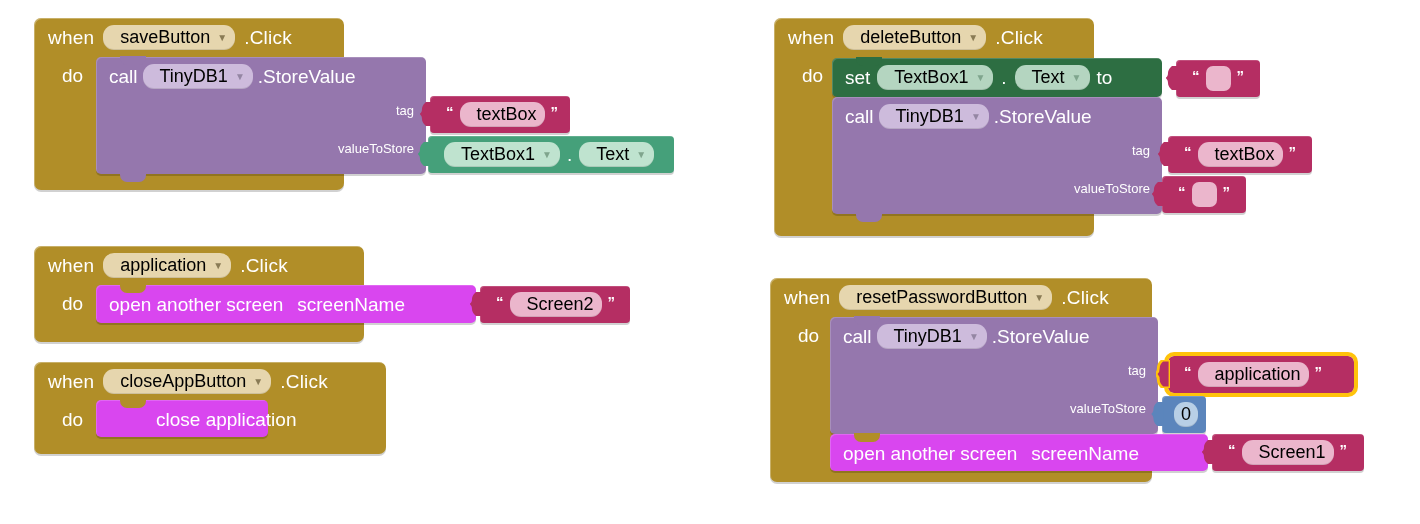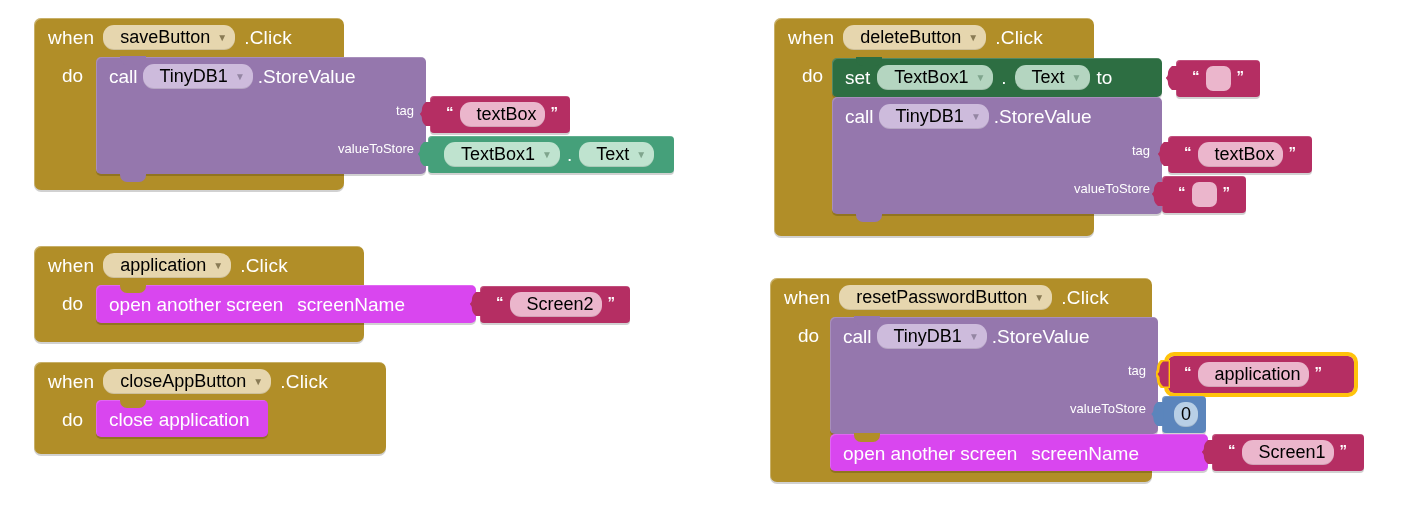--- a/index.html
+++ b/index.html
@@ -202,21 +202,21 @@
         <span>closeAppButton</span>
         <span class="caret">▼</span>
       </span>
       <span class="kw">.Click</span>
     </div>
     <div class="do-label">
       <span class="kw-do">do</span>
     </div>
   </div>
 
-  <div class="stmt gold2" style="left:96px;top:400px;width:172px;height:37px;">
+  <div class="stmt gold2" style="left:96px;top:400px;width:172px;height:37px;padding-left:47px;">
     <div class="notch notch-gold"></div>
     <div class="line">
       <span class="lbl">close application</span>
     </div>
   </div>
 
   <div class="blk event" style="left:774px;top:18px;width:320px;height:218px;">
     <div class="event-head">
       <span class="kw">when</span>
       <span class="fld">

